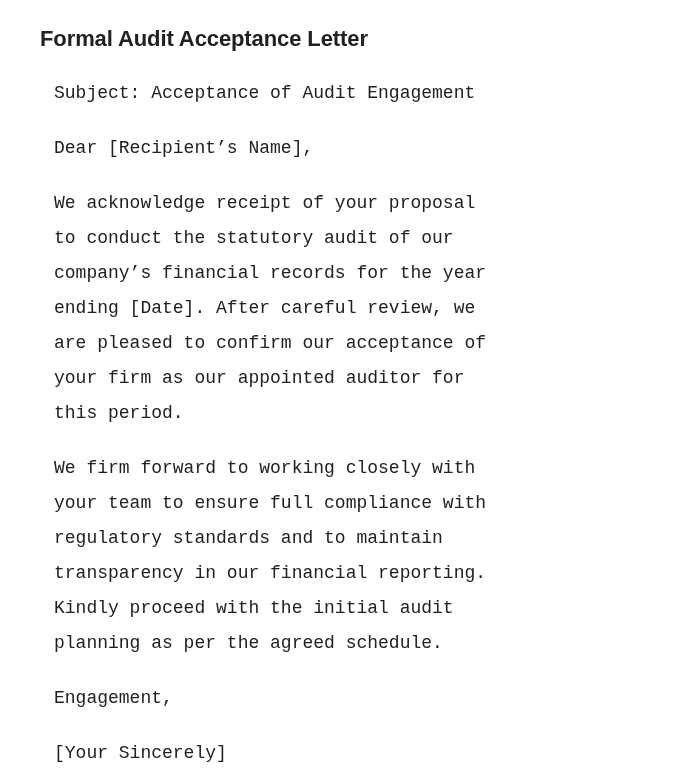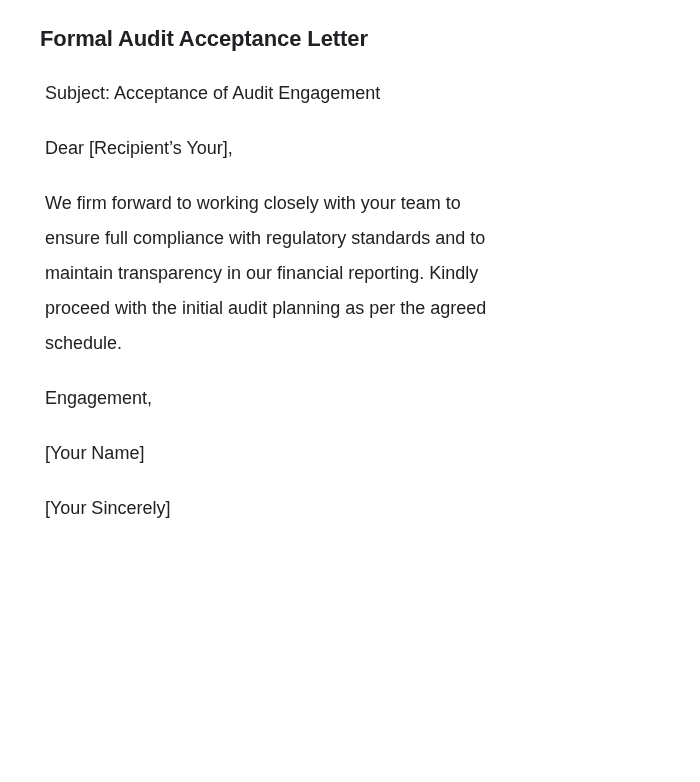--- a/index.html
+++ b/index.html
@@ -26,41 +26,42 @@
     font-weight: bold;
     line-height: 30px;
     letter-spacing: -0.1px;
     color: #202124;
     margin: 0 0 22px 0;
   }
   .para {
     font-size: 18px;
     line-height: 35px;
     color: #202124;
-    margin: 0 0 20px 5px;
+    margin: 0 0 20px 14px;
     max-width: 600px;
+    font-family: Liberation Mono, monospace;
   }
   .para:last-child {
     margin-bottom: 0;
   }
 </style>
 </head>
 <body>
 
 <div class="page">
 
   <h1 class="doc-title">Formal Audit Acceptance Letter</h1>
 
   <p class="para">Subject: Acceptance of Audit Engagement</p>
 
-  <p class="para">Dear [Recipient’s Your],</p>
+  <p class="para">Dear [Recipient’s Name],</p>
 
+  <p class="para">We acknowledge receipt of your proposal to conduct the statutory audit of our company’s financial records for the year ending [Date]. After careful review, we are pleased to confirm our acceptance of your firm as our appointed auditor for this period.</p>
 
   <p class="para">We firm forward to working closely with your team to ensure full compliance with regulatory standards and to maintain transparency in our financial reporting. Kindly proceed with the initial audit planning as per the agreed schedule.</p>
 
 
   <p class="para">Engagement,</p>
 
-  <p class="para">[Your Name]</p>
 
   <p class="para">[Your Sincerely]</p>
 
 </div>
 
 </body></html>

